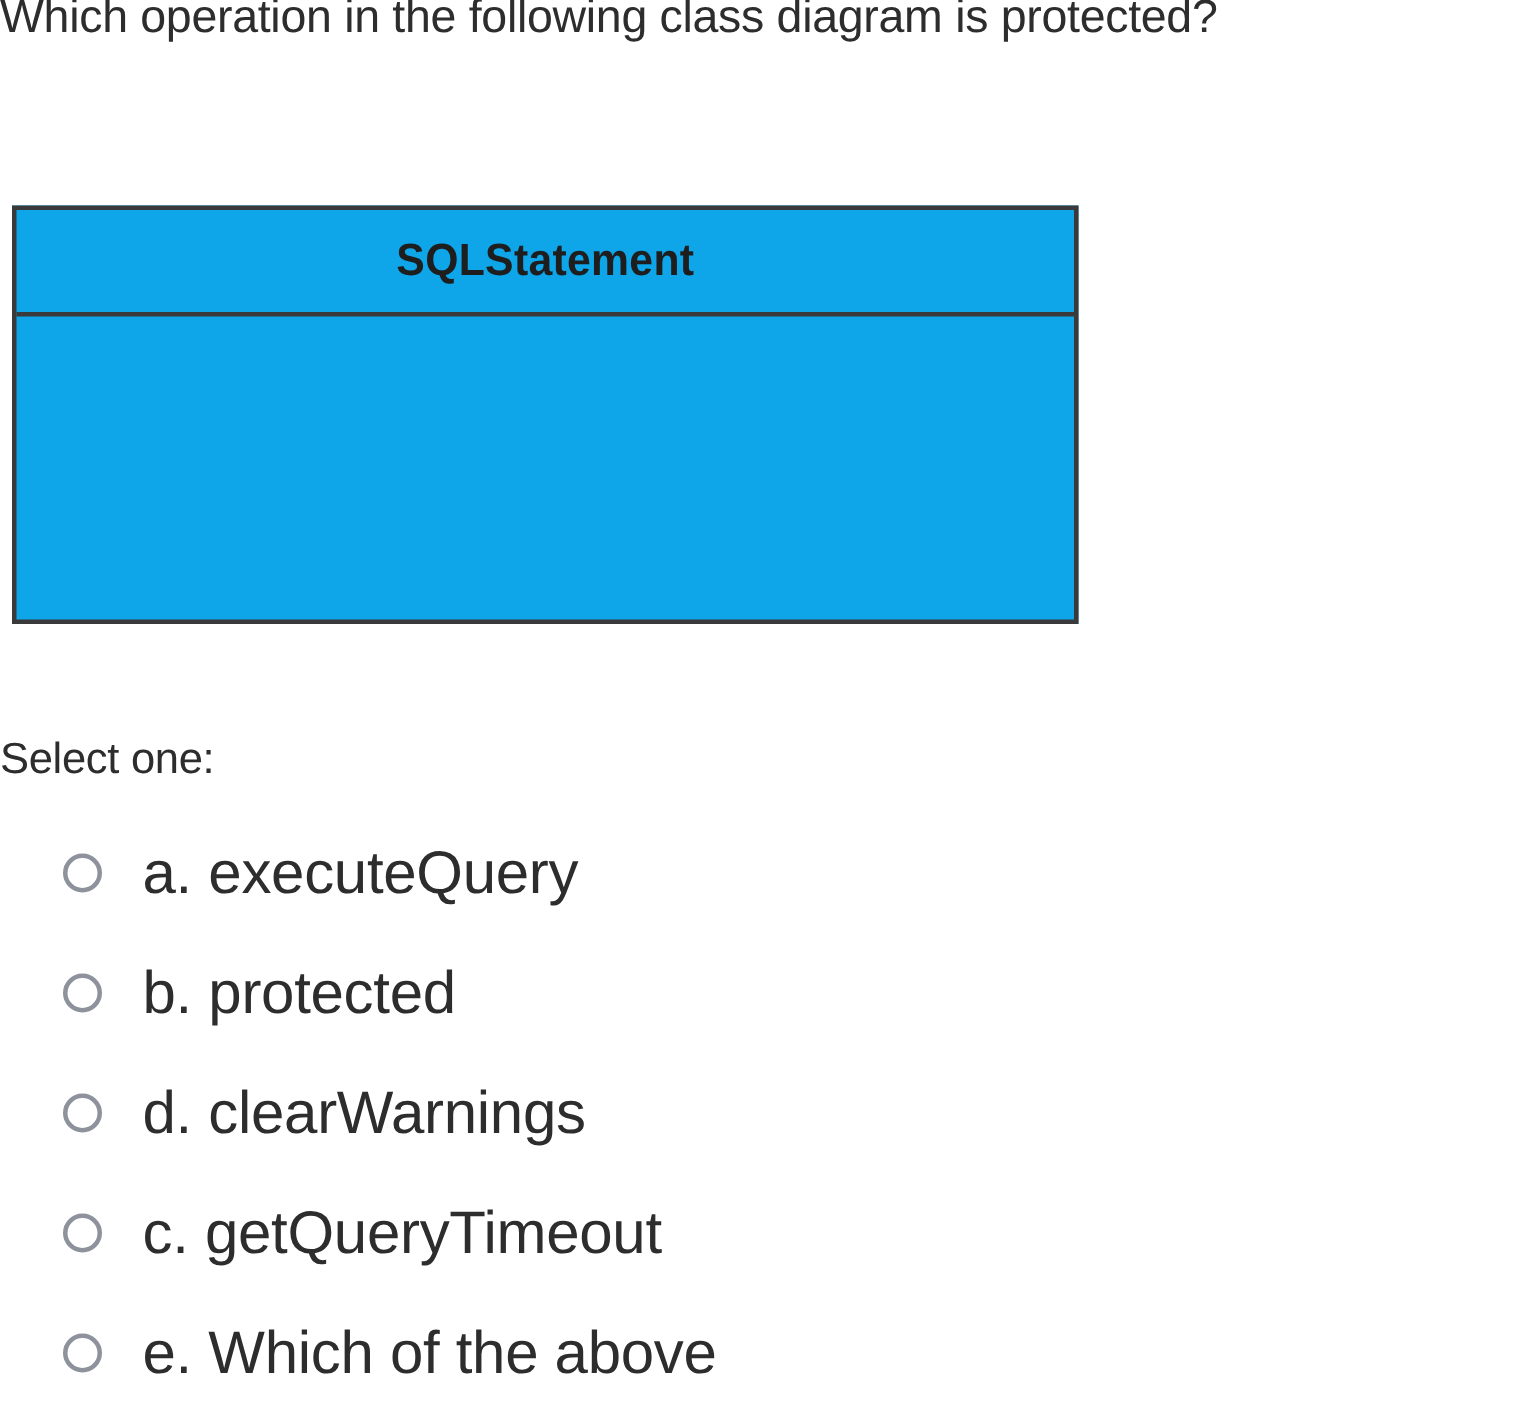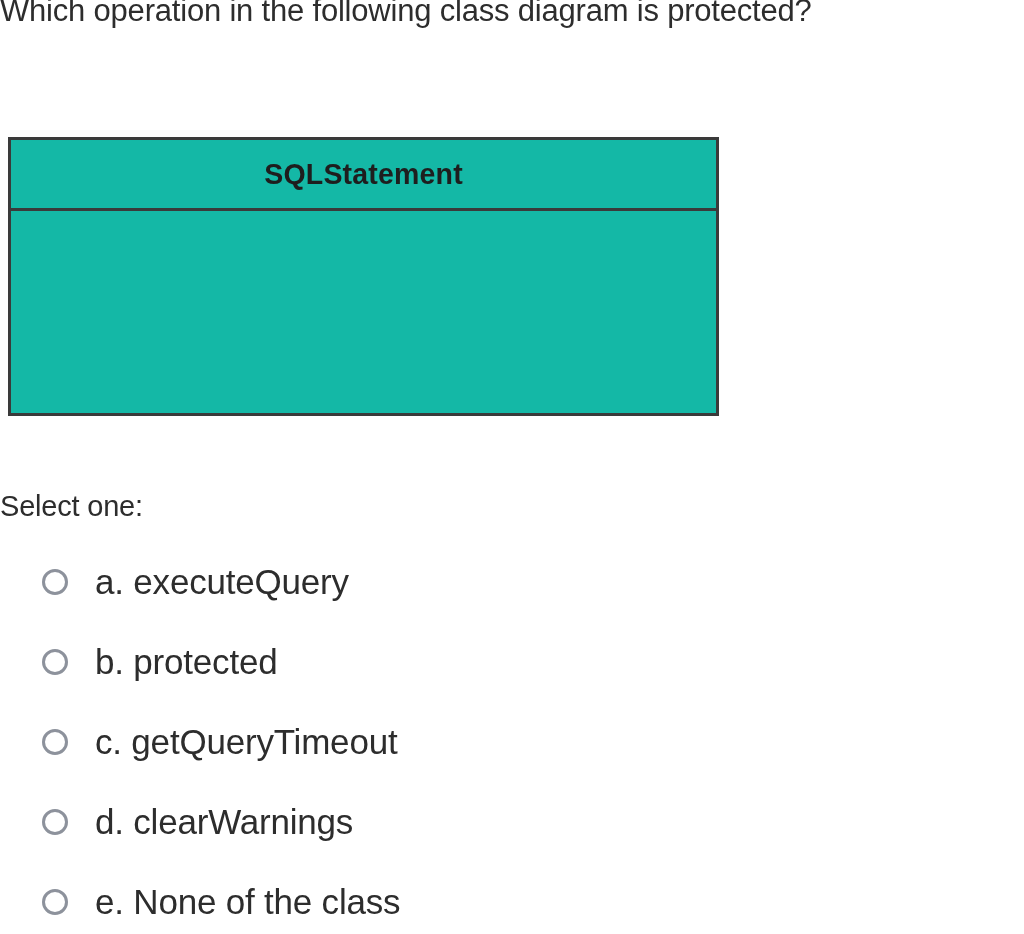--- a/index.html
+++ b/index.html
@@ -36,21 +36,21 @@
     position: absolute;
     left: 8px;
     top: 137px;
     width: 711px;
     height: 279px;
   }
   .uml-class-box {
     position: absolute;
     inset: 0;
     border: 3px solid #3a3a3a;
-    background: #14b8a6;
+    background: #0ea5e9;
     box-sizing: border-box;
     filter: blur(0.35px);
   }
   .uml-name-compartment {
     position: absolute;
     left: 0;
     top: 0;
     right: 0;
     height: 71px;
     border-bottom: 3px solid #3a3a3a;
@@ -121,21 +121,21 @@
     height: 20px;
     border: 3px solid #8d929c;
     border-radius: 50%;
     box-sizing: content-box;
     background: #ffffff;
     flex: none;
   }
   .answer-label {
     position: absolute;
     left: 95px;
-    font-size: 35px;
+    font-size: 40px;
     line-height: 38px;
     letter-spacing: -0.2px;
     color: #2d2d2d;
     white-space: nowrap;
   }
 </style>
 </head>
 <body>
 
 <div class="question-stem">Which operation in the following class diagram is protected?</div>
@@ -160,26 +160,26 @@
     <span class="answer-label">a. executeQuery</span>
   </div>
 
   <div class="answer-option">
     <span class="radio-button"></span>
     <span class="answer-label">b. protected</span>
   </div>
 
   <div class="answer-option">
     <span class="radio-button"></span>
+    <span class="answer-label">d. clearWarnings</span>
+  </div>
+
+  <div class="answer-option">
+    <span class="radio-button"></span>
     <span class="answer-label">c. getQueryTimeout</span>
   </div>
 
   <div class="answer-option">
     <span class="radio-button"></span>
-    <span class="answer-label">d. clearWarnings</span>
-  </div>
-
-  <div class="answer-option">
-    <span class="radio-button"></span>
-    <span class="answer-label">e. None of the class</span>
+    <span class="answer-label">e. Which of the above</span>
   </div>
 
 </div>
 
 </body></html>

